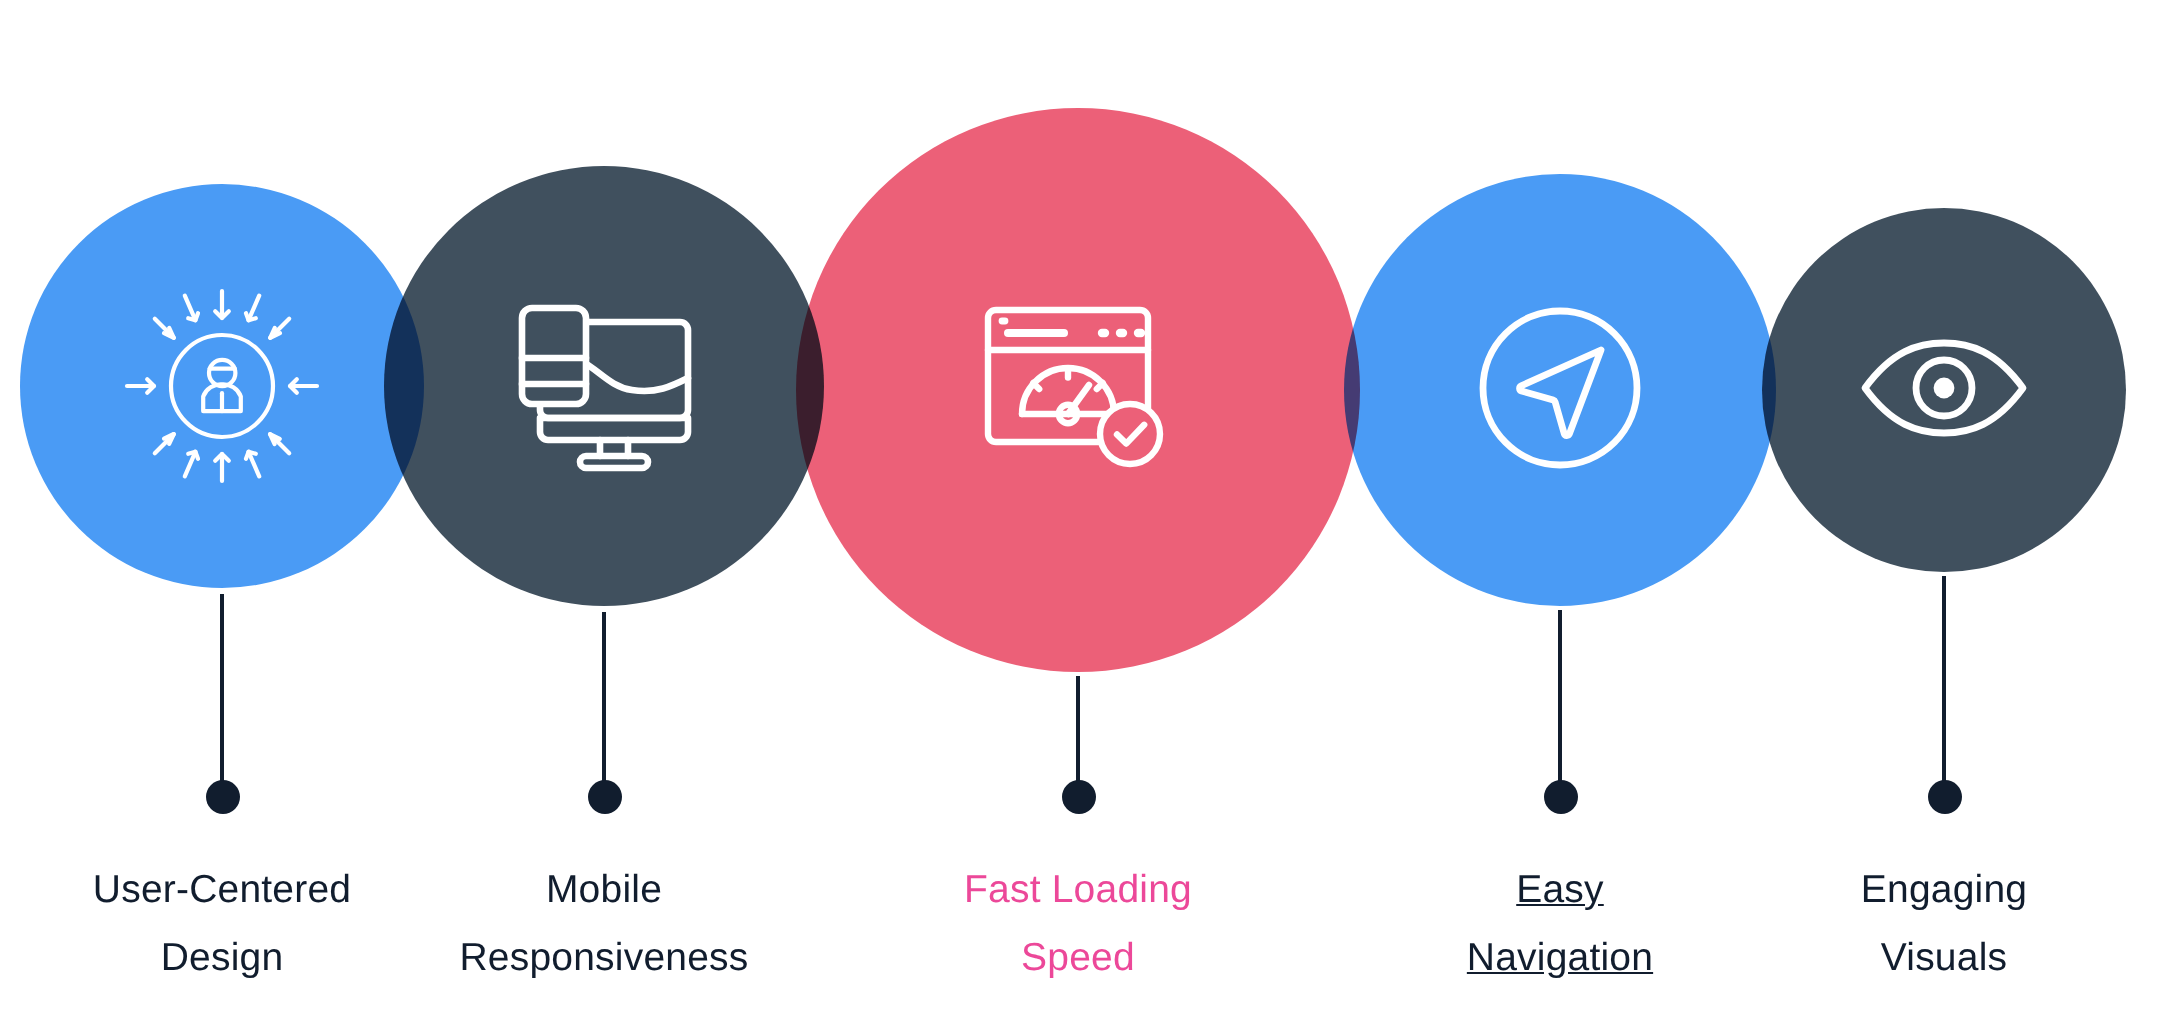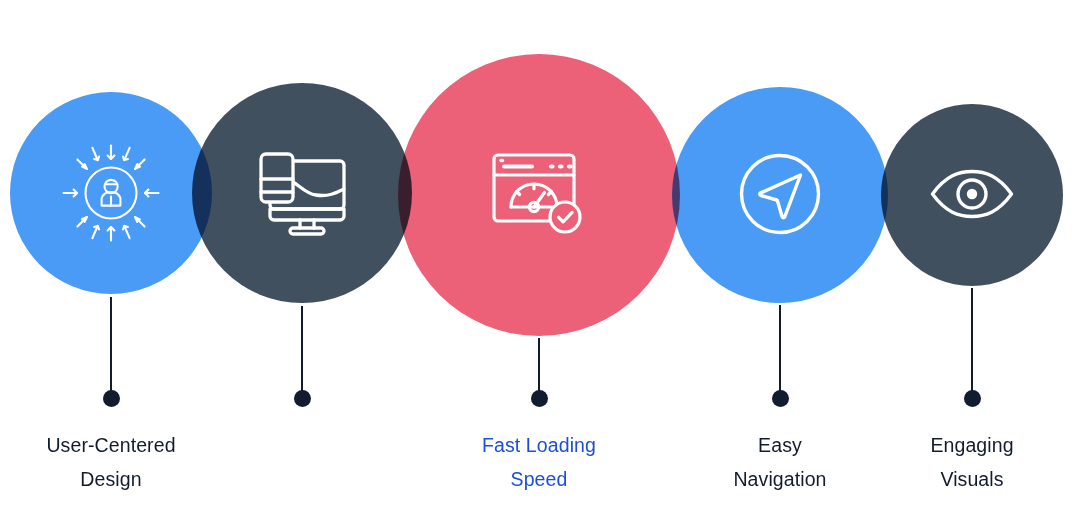--- a/index.html
+++ b/index.html
@@ -244,21 +244,23 @@
     <div class="connector-line" style="left: 779px; top: 305px; height: 87px; background: rgb(17, 29, 46);"></div>
     <div class="connector-dot" style="left: 771.5px; top: 389.5px; background: rgb(17, 29, 46);"></div>
 
     <div class="connector-line" style="left: 971px; top: 288px; height: 104px; background: rgb(17, 29, 46);"></div>
     <div class="connector-dot" style="left: 963.5px; top: 389.5px; background: rgb(17, 29, 46);"></div>
   </div>
 
   <div id="labels-layer">
     <div class="feature-label" style="left: -19px; top: 428px; width: 260px; color: rgb(17, 29, 46);">User-Centered
 Design</div>
-    <div class="feature-label" style="left: 409px; top: 428px; width: 260px; color: #1d4ed8; text-align: center;">Fast Loading
+    <div class="feature-label" style="left: 172px; top: 428px; width: 260px; color: rgb(17, 29, 46);">Mobile
+Responsiveness</div>
+    <div class="feature-label" style="left: 409px; top: 428px; width: 260px; color: #ec4899; text-align: center;">Fast Loading
 Speed</div>
-    <div class="feature-label" style="left: 650px; top: 428px; width: 260px; color: rgb(17, 29, 46);">Easy
+    <div class="feature-label" style="left: 650px; top: 428px; width: 260px; color: rgb(17, 29, 46); text-decoration: underline;">Easy
 Navigation</div>
     <div class="feature-label" style="left: 842px; top: 428px; width: 260px; color: rgb(17, 29, 46);">Engaging
 Visuals</div>
   </div>
 
 </div>
 
 </body></html>

